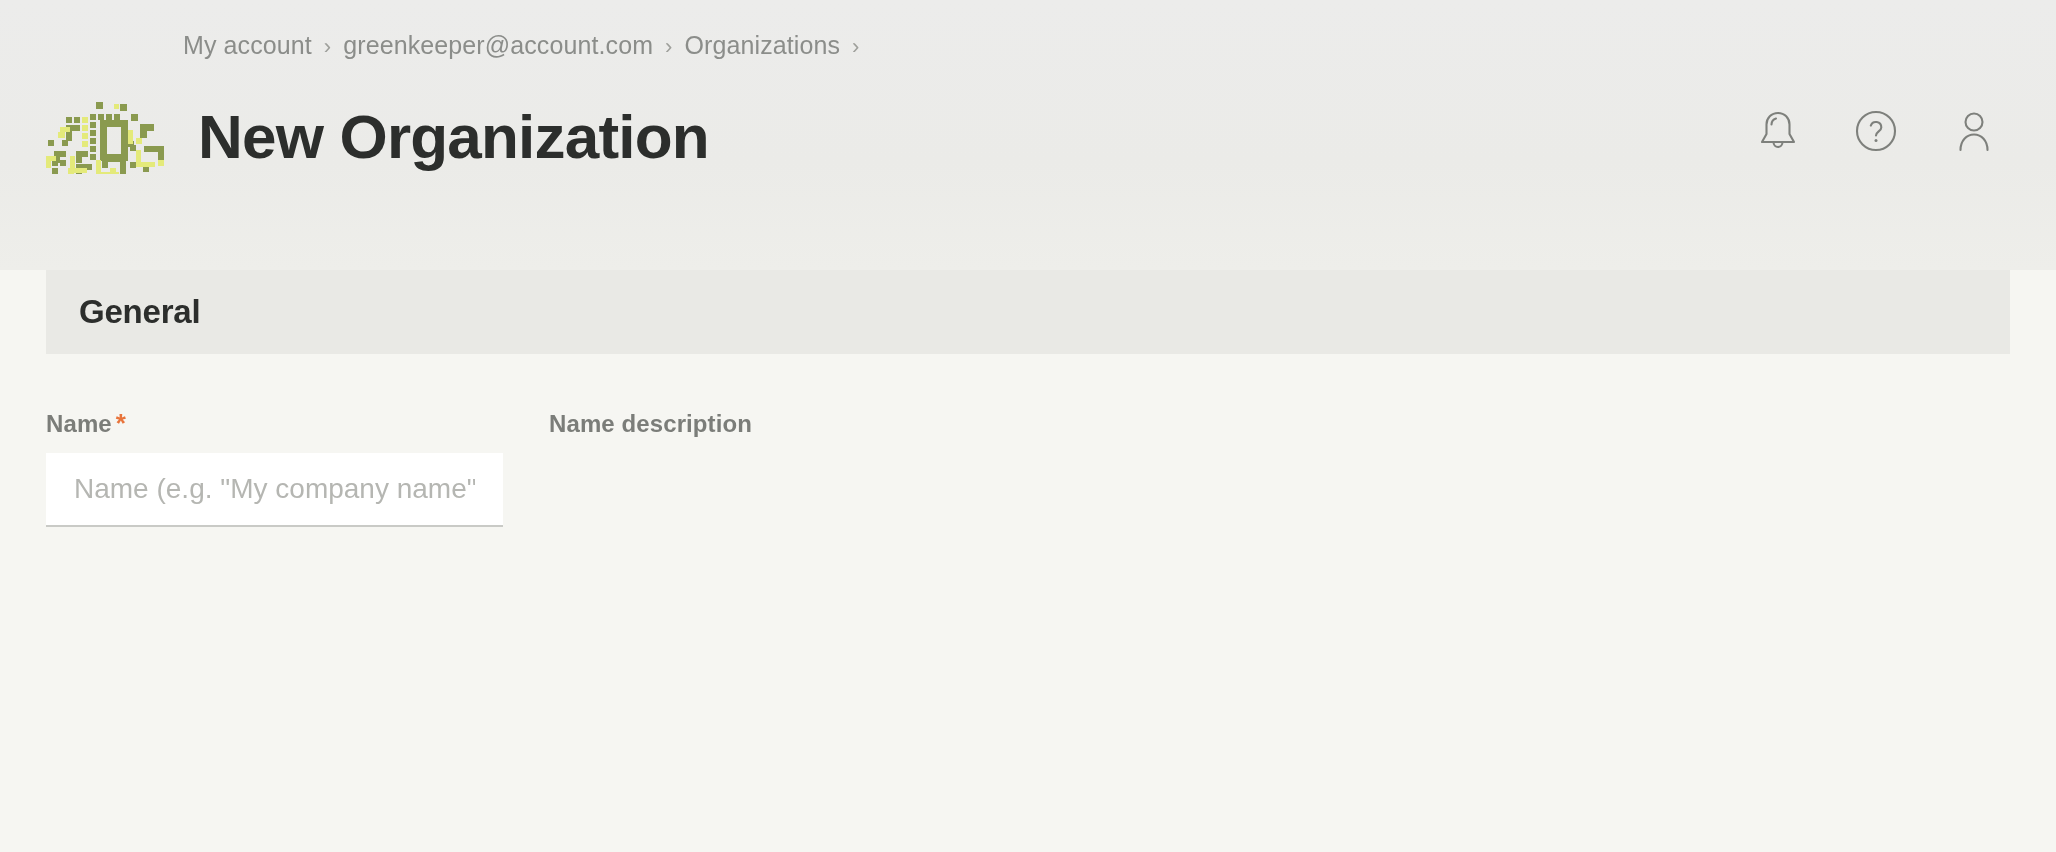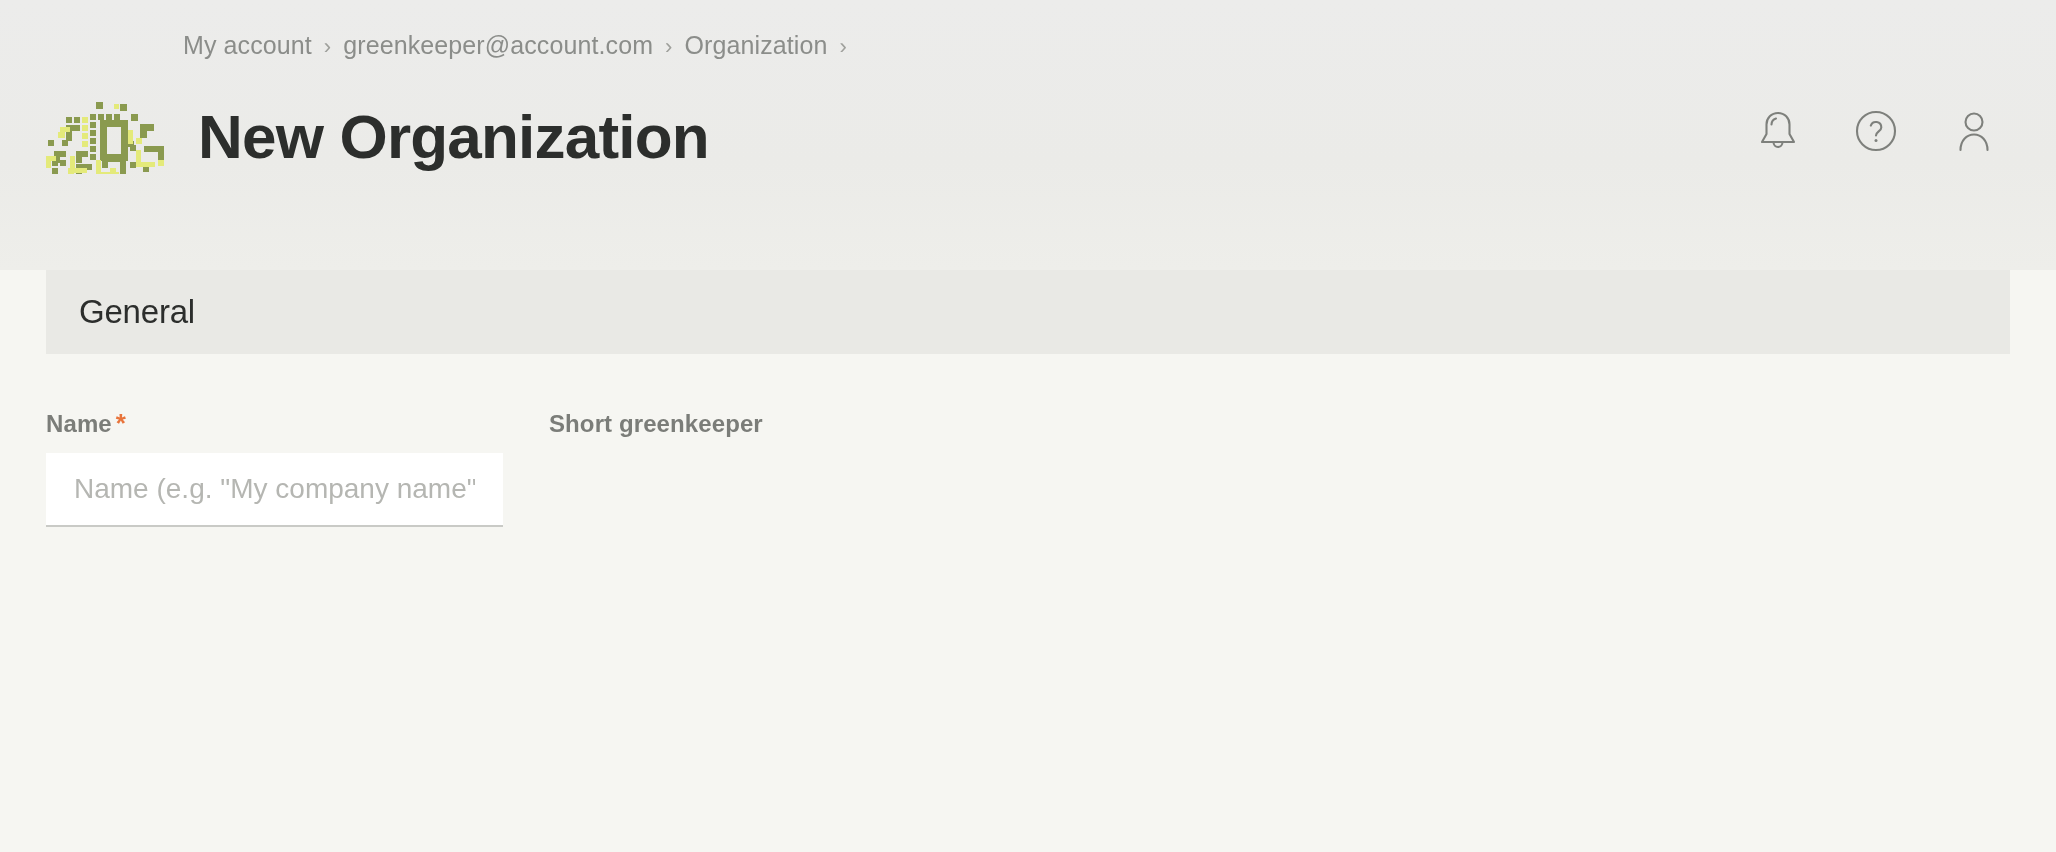--- a/index.html
+++ b/index.html
@@ -119,21 +119,21 @@
 
   .section-header {
     height: 84px;
     background: #e9e9e5;
     display: flex;
     align-items: center;
     padding-left: 33px;
   }
   .section-header-title {
     font-size: 33px;
-    font-weight: normal;
+    font-weight: bold;
     color: #2c2e2c;
     letter-spacing: -0.2px;
   }
 
   .form-row {
     display: flex;
     margin-top: 56px;
     padding-left: 0px;
     gap: 46px;
   }
@@ -180,21 +180,21 @@
 
 <div class="page">
 
   <div class="header">
 
     <div class="breadcrumb">
       <span class="crumb">My account</span>
       <span class="crumb-sep">›</span>
       <span class="crumb">greenkeeper@account.com</span>
       <span class="crumb-sep">›</span>
-      <span class="crumb">Organization</span>
+      <span class="crumb">Organizations</span>
       <span class="crumb-sep">›</span>
     </div>
 
     <div class="title-row">
       <div class="logo">
         <svg viewBox="0 0 128 74" xmlns="http://www.w3.org/2000/svg">
           <g fill="#8a9a4f">
             <rect x="56" y="2" width="7" height="7"></rect>
             <rect x="80" y="4" width="7" height="7"></rect>
             <rect x="50" y="14" width="6" height="6"></rect>
@@ -289,21 +289,21 @@
         <div class="field-name">
           <div class="field-label">
             <span>Name</span>
             <span class="req-star">*</span>
           </div>
           <input class="field-input" type="text" placeholder="Name (e.g. &quot;My company name&quot;)" style="">
         </div>
 
         <div class="field-desc">
           <div class="field-label">
-            <span>Short greenkeeper</span>
+            <span>Name description</span>
           </div>
         </div>
 
       </div>
     </div>
 
   </div>
 
 </div>
 

